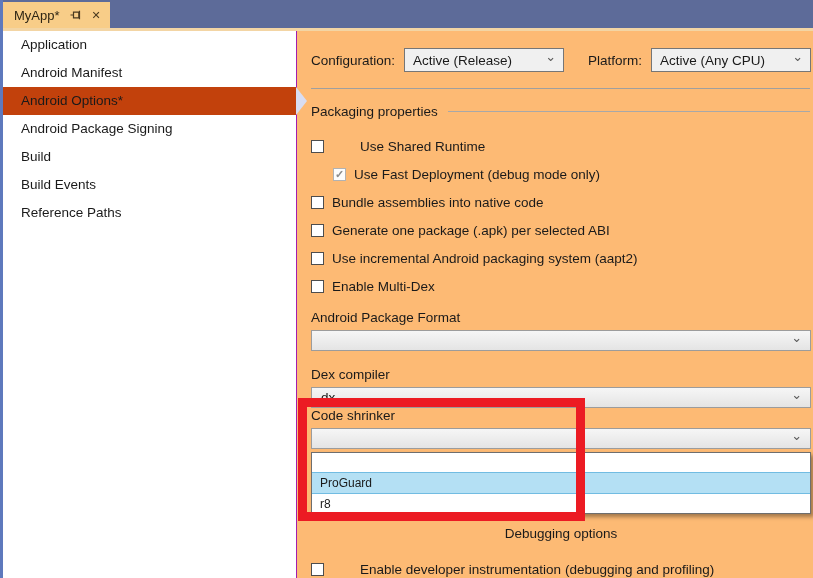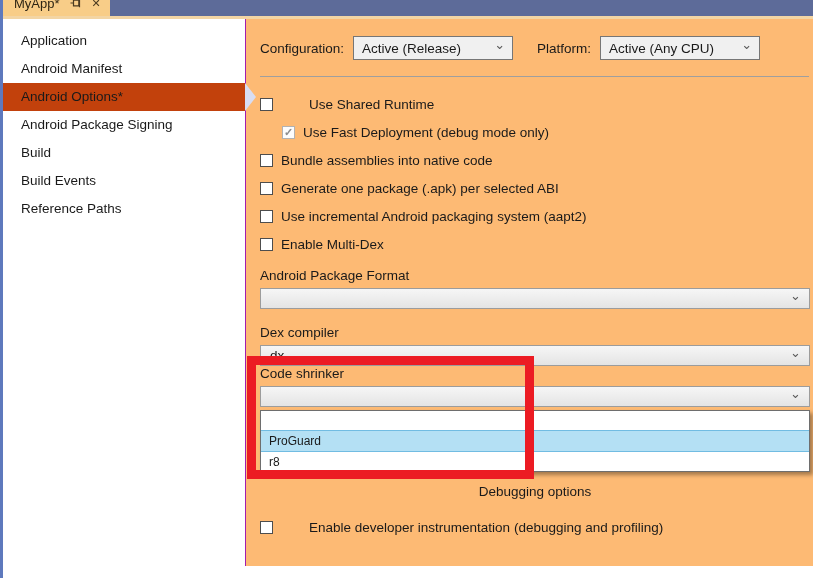--- a/index.html
+++ b/index.html
@@ -4,33 +4,33 @@
 <style>
   * { box-sizing: border-box; }
   html,body { margin:0; padding:0; }
   body {
     width:813px; height:578px; overflow:hidden; position:relative;
     font-family:"Liberation Sans", sans-serif; background:#ffffff; color:#1a1a1a;
   }
   .left-strip { position:absolute; left:0; top:0; width:3px; height:578px; background:#5e79bd; z-index:10; }
 
   
-  .tabbar { height:16px; background:#5d6b99; display:flex; align-items:flex-end; padding-left:3px; }
+  .tabbar { height:28px; background:#5d6b99; display:flex; align-items:flex-end; padding-left:3px; }
   .tab {
     background:#f8cd88; height:26px; display:flex; align-items:center;
     padding:0 9px 0 11px; gap:10px; font-size:13px; color:#2e2514; cursor:default;
   }
   .tab-title { white-space:nowrap; }
   .tab-pin { display:flex; align-items:center; }
   .tab-close { font-size:11px; color:#4a3a20; line-height:1; }
   .tab-underline { height:3px; background:#f3d5a4; }
 
   
   .content { display:flex; height:547px; }
-  .sidebar { width:245px; background:#ffffff; padding-top:8px; flex:none; }
+  .sidebar { width:296px; background:#ffffff; padding-top:0; flex:none; }
   .side-item { position:relative; height:28px; line-height:28px; padding-left:21px; font-size:13.5px; color:#1a1a1a; white-space:nowrap; }
   .side-item.selected { background:#c2410c; }
   .side-item.selected::after {
     content:""; position:absolute; right:-11px; top:0; width:0; height:0; z-index:3;
     border-top:14px solid transparent; border-bottom:14px solid transparent; border-left:11px solid #d8ddf2;
   }
 
   .main { flex:1; background:#fdba74; border-left:1px solid #a21caf; padding:17px 3px 12px 14px; position:relative; font-size:13.5px; }
 
   
@@ -116,20 +116,24 @@
       </div>
       <span class="plat-label">Platform:</span>
       <div class="combo-sm">
         <span>Active (Any CPU)</span>
         <span class="chev">⌄</span>
       </div>
     </div>
 
     <div class="hsep"></div>
 
+    <div class="group-head">
+      <span>Packaging properties</span>
+      <span class="gline"></span>
+    </div>
 
     <div class="cb-row first">
       <span class="cb"></span>
       <span>Use Shared Runtime</span>
     </div>
     <div class="cb-row indent">
       <span class="cb dis-checked">✓</span>
       <span>Use Fast Deployment (debug mode only)</span>
     </div>
     <div class="cb-row">

